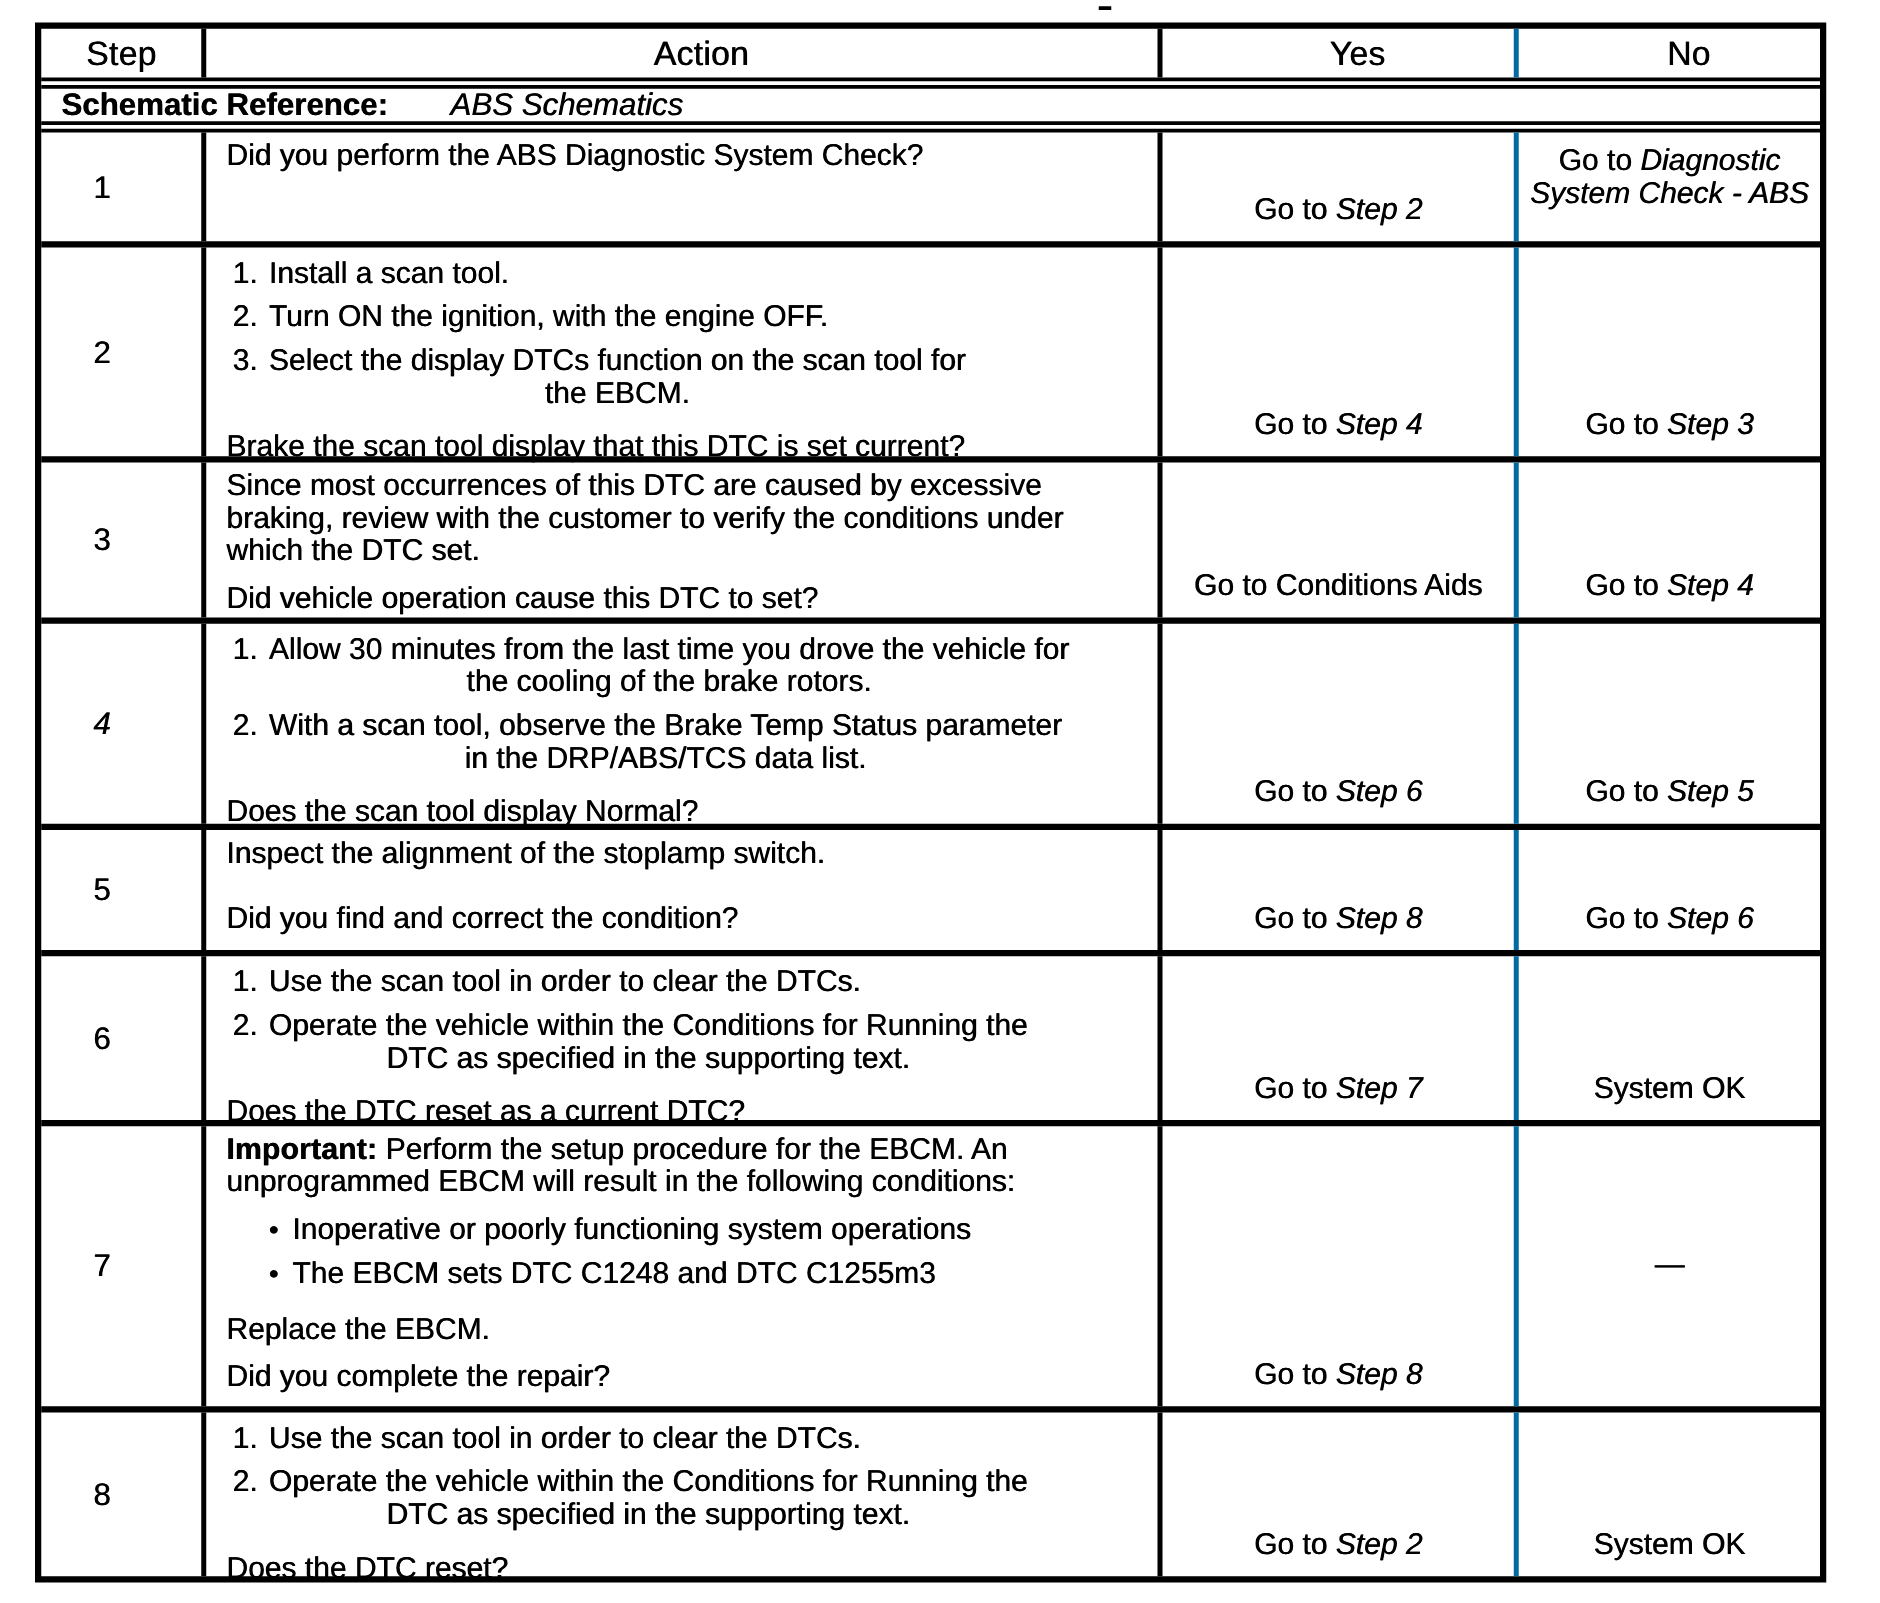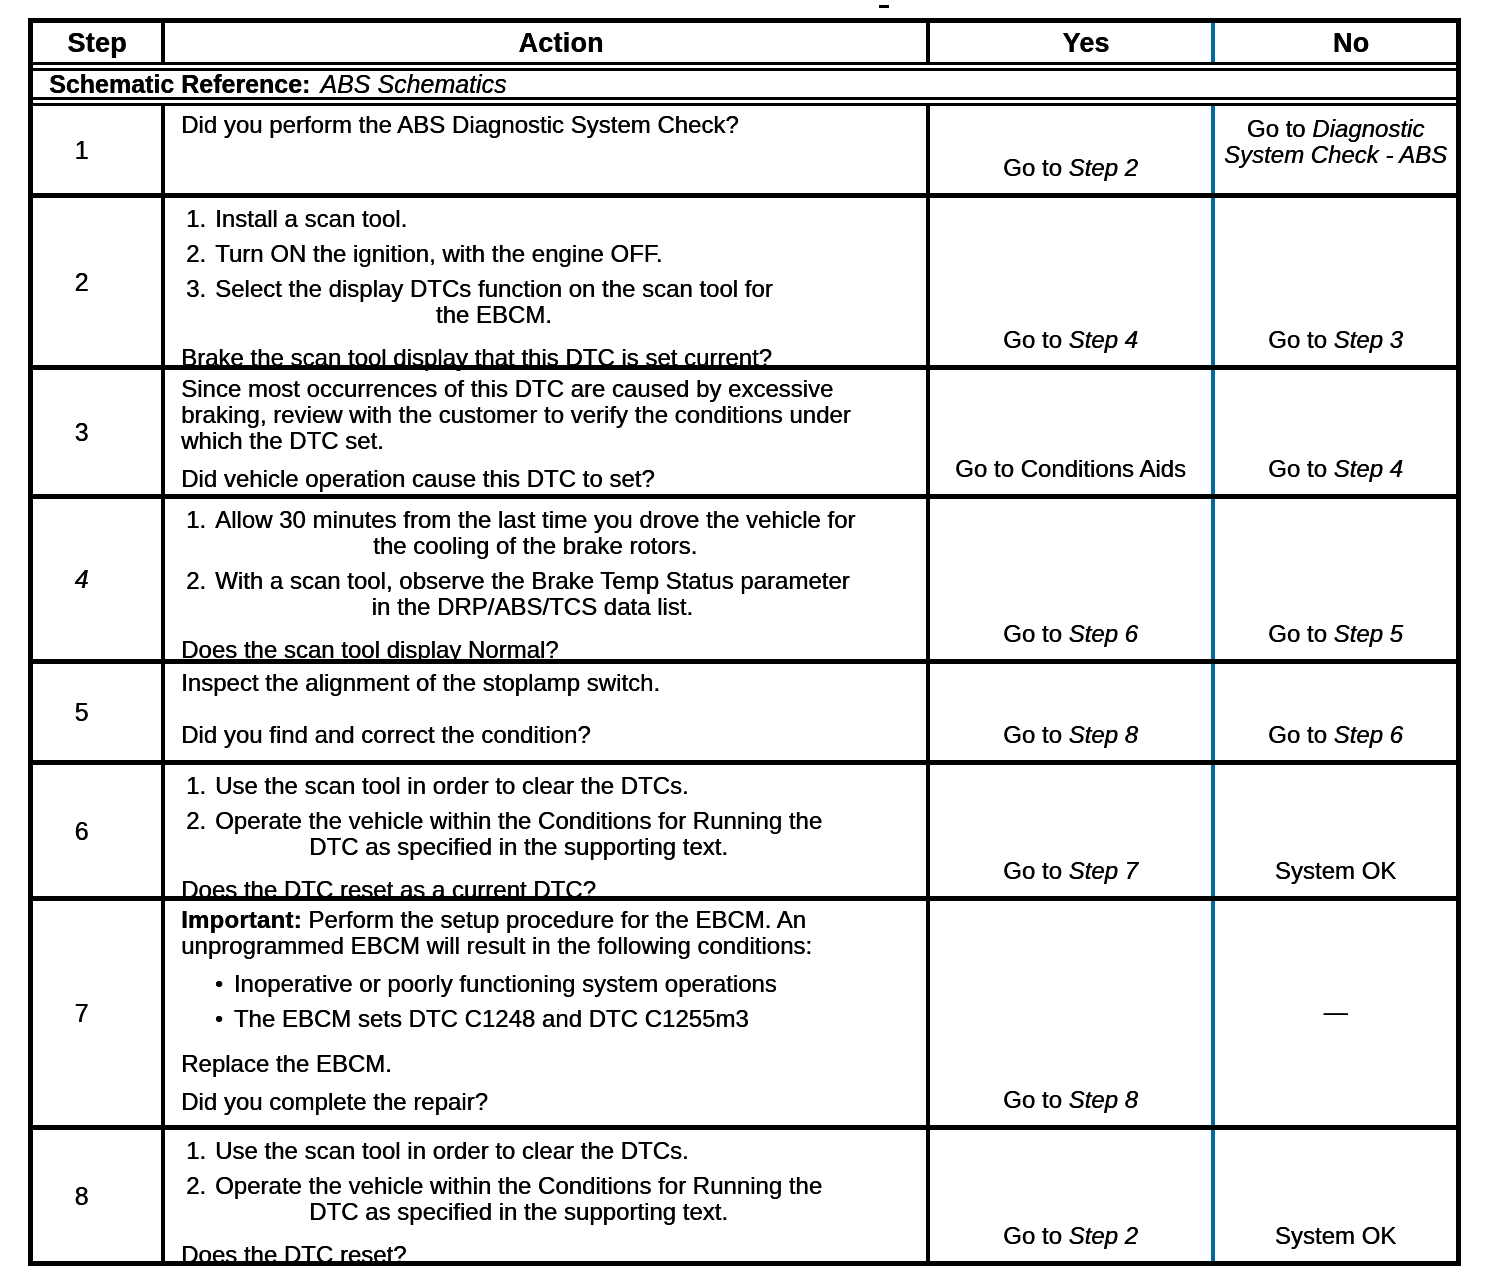--- a/index.html
+++ b/index.html
@@ -31,23 +31,23 @@
   .row-5 { height:136px; }
   .row-6 { height:229px; }
   .row-7 { height:136px; }
 
   .c-step   { width:97px;  flex:0 0 97px; }
   .c-action { width:765px; flex:0 0 765px; border-left:4px solid #000;margin-left:31px; }
   .c-yes    { width:285px; flex:0 0 285px; border-left:4px solid #000; }
   .c-no     { flex:1 1 auto; border-left:4px solid #0369a1; }
 
   .hcell { display:flex; align-items:center; justify-content:center;
-           font-weight:bold; font-size:27px; letter-spacing:0.2px;padding-left:31px; }
-
-  .schem-cell { width:100%; display:flex; align-items:center; padding-left:16px; font-size:25px; }
+           font-weight:normal; font-size:27px; letter-spacing:0.2px;padding-left:31px; }
+
+  .schem-cell { width:100%; display:flex; align-items:center; padding-left:16px; font-size:25px;gap:40px; }
   .schem-cell b { margin-right:10px; }
   .schem-cell i { font-weight:normal; }
 
   .step-cell { display:flex; align-items:center; justify-content:center; font-size:25px; }
 
   .action-cell { display:flex; flex-direction:column;
                  padding:6px 10px 12px 16px; }
   .action-cell .para { white-space:pre-line; margin-bottom:4px; }
   .action-cell .para b { letter-spacing:0.2px; }
   .olist { margin-top:2px; }

